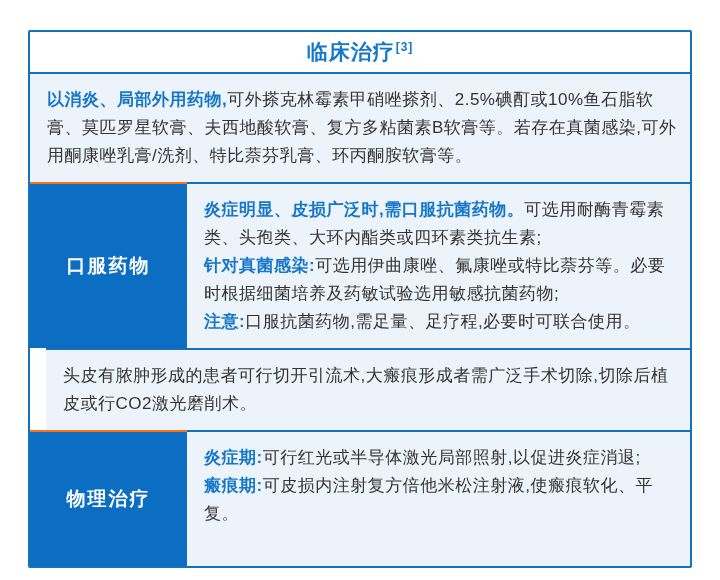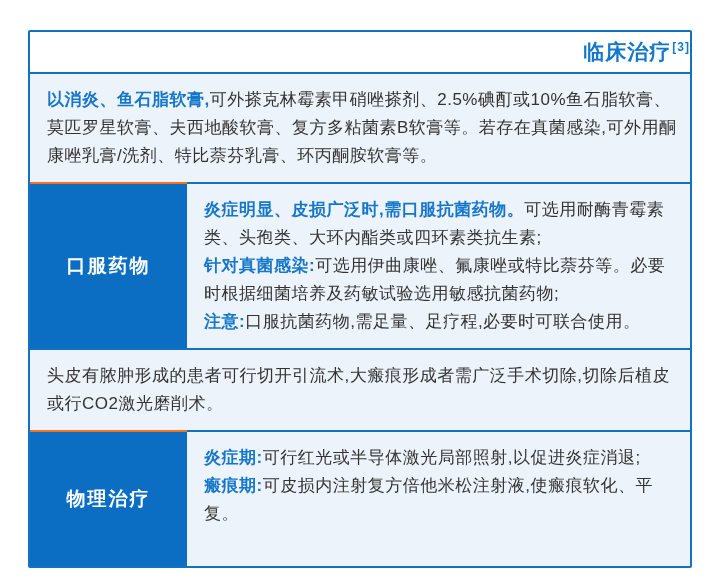--- a/index.html
+++ b/index.html
@@ -16,21 +16,21 @@
     border: 2px solid #1371c2;
     border-radius: 2px;
     background: #ffffff;
   }
   .header {
     height: 42px;
     background: #ffffff;
     border-bottom: 2px solid #1371c2;
     display: flex;
     align-items: center;
-    justify-content: flex-end;
+    justify-content: center;
   }
   .title {
     color: #1478ca;
     font-size: 21px;
     font-weight: bold;
     letter-spacing: 1px;
   }
   .title sup {
     font-size: 12px;
     font-weight: bold;
@@ -58,36 +58,36 @@
     color: #333333;
     font-size: 17px;
     line-height: 28px;
     padding: 12px 12px 12px 17px;
     letter-spacing: 0.5px;
   }
   
   .row + .row .label-cell   { border-top: 2px solid #f97316; }
   .row + .row .content-cell { border-top: 2px solid #1371c2; }
   
-  .rows .row:nth-child(3) .content-cell { min-height: 80px; }
+  .rows .row:nth-child(3) .content-cell { min-height: 80px; margin-left: 16px; }
   .rows .row:nth-child(4) .content-cell { padding-bottom: 38px; }
   .hl { color: #1677c9; font-weight: bold; }
   .para { }
 </style>
 </head>
 <body>
 
 <div class="table-wrap">
   <div class="header">
     <span class="title"><span>临床治疗</span><sup>[3]</sup></span>
   </div>
   <div class="rows">
       <div class="row">
         <div class="content-cell">
-          <div class="para"><span class="hl">以消炎、鱼石脂软膏,</span><span>可外搽克林霉素甲硝唑搽剂、2.5%碘酊或10%鱼石脂软膏、莫匹罗星软膏、夫西地酸软膏、复方多粘菌素B软膏等。若存在真菌感染,可外用酮康唑乳膏/洗剂、特比萘芬乳膏、环丙酮胺软膏等。</span></div>
+          <div class="para"><span class="hl">以消炎、局部外用药物,</span><span>可外搽克林霉素甲硝唑搽剂、2.5%碘酊或10%鱼石脂软膏、莫匹罗星软膏、夫西地酸软膏、复方多粘菌素B软膏等。若存在真菌感染,可外用酮康唑乳膏/洗剂、特比萘芬乳膏、环丙酮胺软膏等。</span></div>
         </div>
       </div>
       <div class="row">
         <div class="label-cell">口服药物</div>
         <div class="content-cell">
           <div class="para"><span class="hl">炎症明显、皮损广泛时,需口服抗菌药物。</span><span>可选用耐酶青霉素类、头孢类、大环内酯类或四环素类抗生素;</span></div>
           <div class="para"><span class="hl">针对真菌感染:</span><span>可选用伊曲康唑、氟康唑或特比萘芬等。必要时根据细菌培养及药敏试验选用敏感抗菌药物;</span></div>
           <div class="para"><span class="hl">注意:</span><span>口服抗菌药物,需足量、足疗程,必要时可联合使用。</span></div>
         </div>
       </div>

